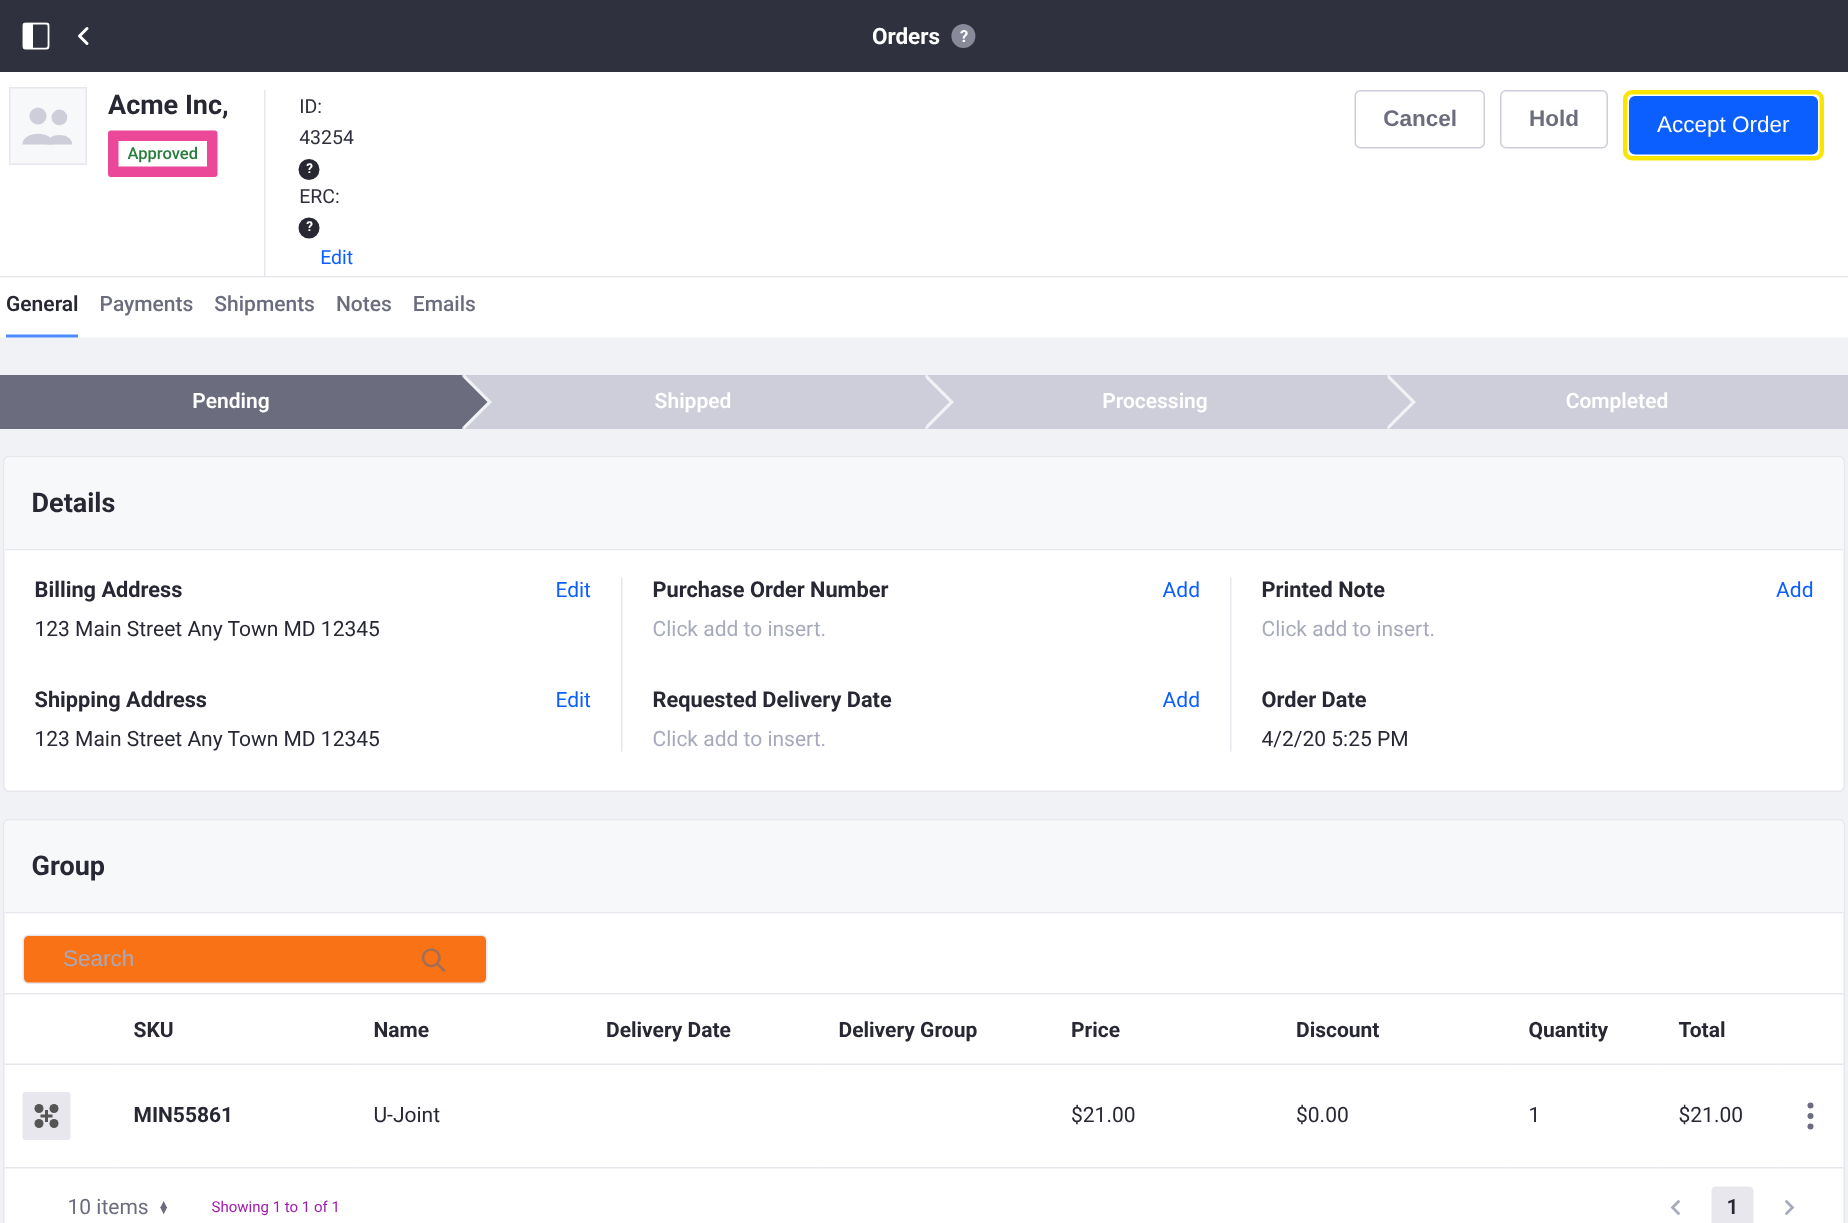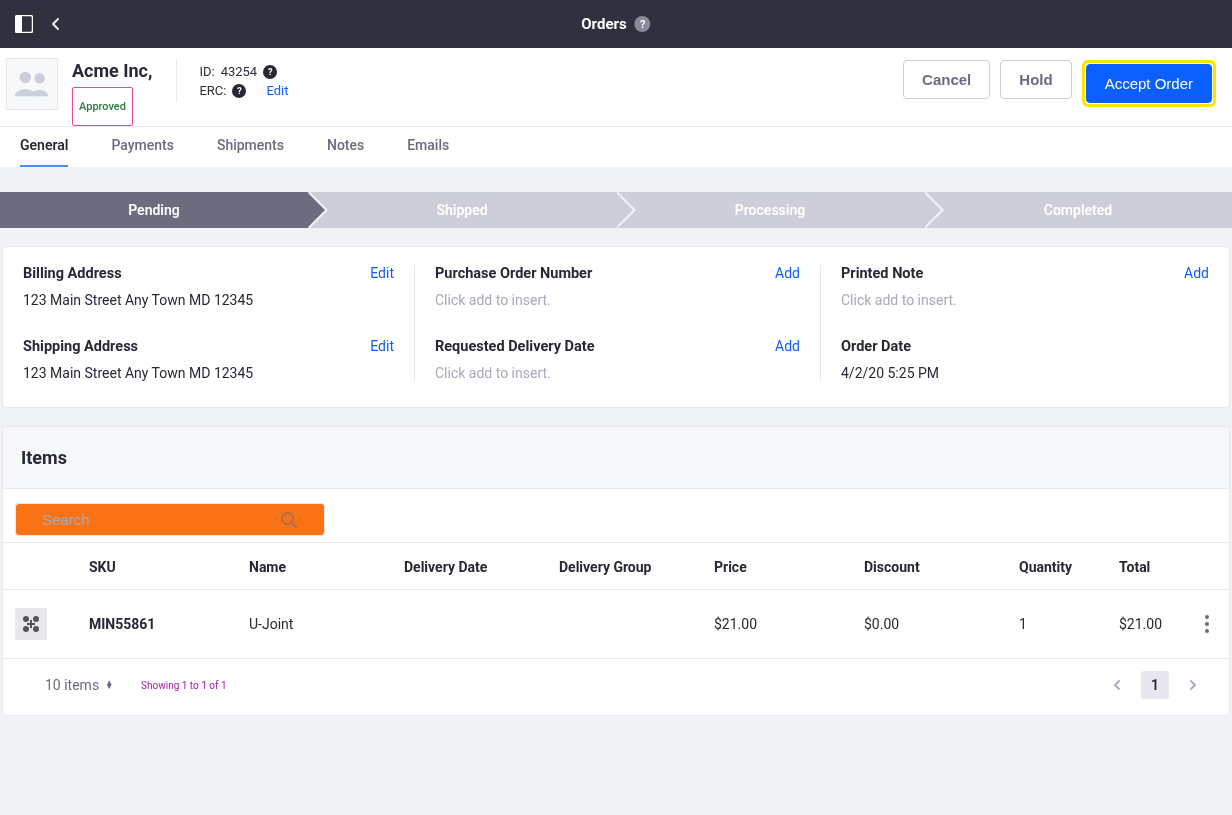--- a/index.html
+++ b/index.html
@@ -10,32 +10,32 @@
   .topbar .back-icon { width: 28px; height: 28px; display:flex; align-items:center; justify-content:center; margin-left:6px;}
   .topbar .title { position:absolute; left:50%; transform:translateX(-50%); color:#fff; font-weight:700; font-size:15px; display:flex; align-items:center; gap:8px;}
   .topbar .help-circle { width:16px; height:16px; border-radius:50%; background:#888a99; color:#fff; display:flex;align-items:center;justify-content:center; font-size:11px; font-weight:700;}
   
   .header { background:#fff; padding: 10px 16px 0 6px; display:flex; align-items:flex-start; gap:14px; border-bottom:1px solid #e7e7ed;}
   .avatar-box { width:52px; height:52px; background:#f7f8f9; border:1px solid #e7e7ed; display:flex;align-items:center;justify-content:center;}
   .avatar-box svg { width:38px; height:30px;}
   .header-main { flex:0 0 auto; display:flex; align-items:flex-start; gap:24px; padding-top:2px;}
   .title-col {}
   .cust-name { font-size:18px; font-weight:700; }
-  .badge { display:inline-block; border:1px solid #ec4899; color:#287D3C; font-size:11px; padding:12px 6px; border-radius:2px; margin-top:6px; font-weight:500;}
+  .badge { display:inline-block; border:7px solid #ec4899; color:#287D3C; font-size:11px; padding:2px 6px; border-radius:2px; margin-top:6px; font-weight:500;}
   .meta-col { font-size:13px; color:#2e2f3a; border-left:1px solid #e7e7ed; padding-left:22px; padding-top:4px;}
-  .meta-row { display:flex; align-items:flex-end; gap:6px; margin-bottom:4px;}
+  .meta-row { display:flex; align-items:flex-start; gap:6px; margin-bottom:4px;flex-direction:column;}
   .info-circle { width:14px; height:14px; border-radius:50%; background:#272833; color:#fff; display:inline-flex;align-items:center;justify-content:center; font-size:9px; font-weight:700;}
   .edit-link { color:#0b5fff; margin-left:14px;}
   .header-spacer { flex:1; }
   .actions { display:flex; gap:10px; align-items:flex-start; padding-top:2px; padding-bottom:10px;}
   .btn { border:1px solid #cdced9; background:#fff; color:#6b6c7e; font-weight:600; font-size:15px; padding: 10px 18px; border-radius:4px; cursor:pointer;}
   .btn-primary { background:#0b5fff; color:#fff; border:1px solid #0b5fff; font-weight:400;}
   .highlight-ring { border:3px solid #f9e500; border-radius:6px; padding:1px;}
   
-  .tabs { display:flex; gap:43px; padding:0 20px; background:#fff; }
+  .tabs { display:flex; gap:14px; padding:0 4px; background:#fff; }
   .tab { padding:10px 0 12px; color:#6b6c7e; font-size:14px; font-weight:500; cursor:pointer;}
   .tab.active { color:#272833; border-bottom:2px solid #4b8bff; font-weight:600;}
   
   .progress { display:flex; margin:25px 0 0; height:36px;}
   .step { flex:1; position:relative; display:flex; align-items:center; justify-content:center; color:#fff; font-weight:600; font-size:14px;}
   .step1 { background:#6b6c7e;text-align:right; }
   .step-other { background:#cdced9; }
   .step::after { content:""; position:absolute; right:-17px; top:0; width:0; height:0; border-top:18px solid transparent; border-bottom:18px solid transparent; z-index:2;}
   .step1::after{ border-left:18px solid #6b6c7e;}
   .step-other::after{ border-left:18px solid #cdced9;}
@@ -148,20 +148,21 @@
 </div>
 
 <div class="progress">
   <div class="step step1">Pending</div>
   <div class="step step-other">Shipped</div>
   <div class="step step-other">Processing</div>
   <div class="step step-other">Completed</div>
 </div>
 
 <div class="panel">
+  <div class="panel-header">Details</div>
   <div class="details-body">
     <div class="col col1">
       <div class="block">
         <div class="row-head">
           <strong>Billing Address</strong>
           <span class="act">Edit</span>
         </div>
         <div class="val-text">123 Main Street Any Town MD 12345</div>
       </div>
       <div class="block">
@@ -200,21 +201,21 @@
         <div class="row-head">
           <strong>Order Date</strong>
         </div>
         <div class="val-text">4/2/20 5:25 PM</div>
       </div>
     </div>
   </div>
 </div>
 
 <div class="panel" style="margin-bottom:20px;">
-  <div class="panel-header">Items</div>
+  <div class="panel-header">Group</div>
   <div class="search-wrap">
     <div class="search-box">
       <input type="text" placeholder="Search" style="">
       <svg width="18" height="18" viewBox="0 0 18 18">
           <circle cx="7.5" cy="7.5" r="5.5" fill="none" stroke="#6b6c7e" stroke-width="1.8"></circle>
           <line x1="12" y1="12" x2="16" y2="16" stroke="#6b6c7e" stroke-width="1.8" stroke-linecap="round"></line>
         </svg>
     </div>
   </div>
   <table class="items">

